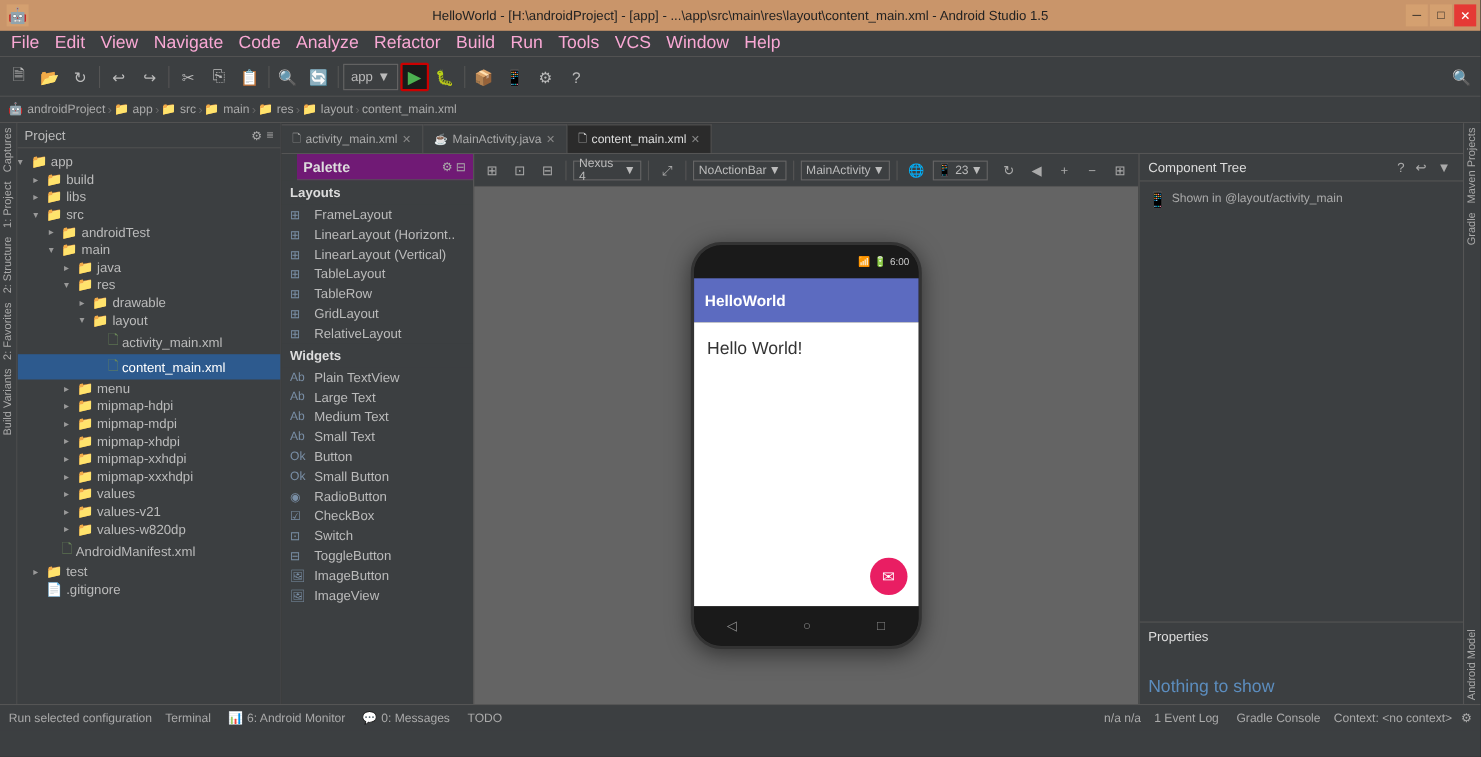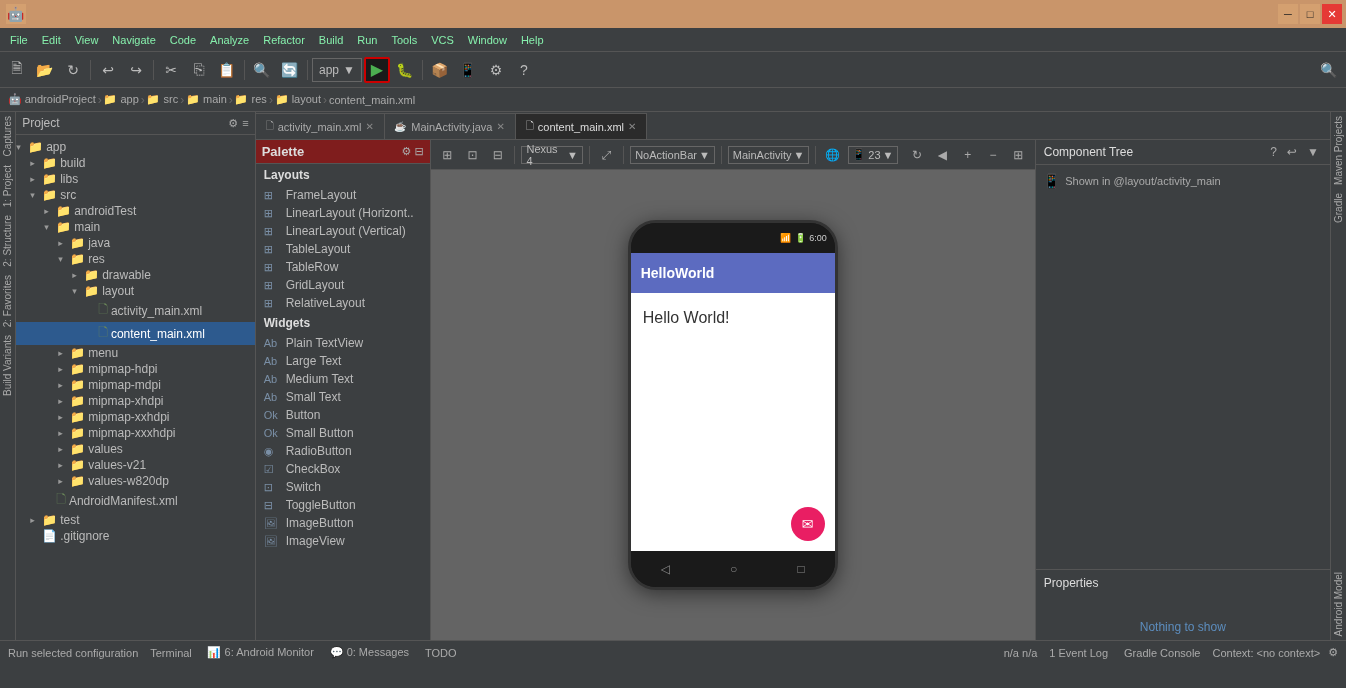--- a/index.html
+++ b/index.html
@@ -8,21 +8,21 @@
     
     #title-bar { background: #c9956a; height: 28px; display: flex; align-items: center; justify-content: center; position: relative; }
     #title-bar .title-text { font-size: 12px; color: #222; }
     #title-bar .win-controls { position: absolute; right: 4px; top: 4px; display: flex; gap: 2px; }
     #title-bar .win-btn { width: 20px; height: 20px; display: flex; align-items: center; justify-content: center; font-size: 11px; cursor: pointer; color: #222; background: #d4a070; border: none; }
     #title-bar .win-btn.close { background: #e53935; color: white; }
     #title-bar .app-icon { position: absolute; left: 6px; top: 4px; width: 20px; height: 20px; background: #d4a070; display: flex; align-items: center; justify-content: center; font-size: 14px; }
 
     
     #menu-bar { background: #3c3f41; height: 24px; display: flex; align-items: center; padding: 0 4px; gap: 2px; border-bottom: 1px solid #555; }
-    #menu-bar span { padding: 2px 6px; cursor: pointer; color: #86efac; font-size: 11px; }
+    #menu-bar span { padding: 2px 6px; cursor: pointer; color: #f9a8d4; font-size: 16px; }
 
     
     #toolbar { background: #3c3f41; height: 36px; display: flex; align-items: center; padding: 0 4px; gap: 2px; border-bottom: 1px solid #555; }
     .tb-btn { width: 26px; height: 26px; display: flex; align-items: center; justify-content: center; cursor: pointer; background: transparent; border: none; color: #bbbbbb; font-size: 14px; border-radius: 2px; }
     .tb-btn.run { background: #1a1a1a; border: 2px solid #cc0000; color: #4caf50; font-size: 16px; }
     .tb-sep { width: 1px; height: 20px; background: #555; margin: 0 2px; }
     .tb-app-box { background: #3c3f41; border: 1px solid #666; padding: 2px 6px; color: #bbbbbb; font-size: 12px; cursor: pointer; height: 24px; display: flex; align-items: center; gap: 4px; }
 
     
     #breadcrumb { background: #3c3f41; height: 24px; display: flex; align-items: center; padding: 0 8px; gap: 2px; border-bottom: 1px solid #555; }
@@ -55,21 +55,21 @@
     .ed-tab { padding: 4px 10px; font-size: 11px; color: #aaa; cursor: pointer; background: #3c3f41; border-top: 1px solid #555; border-right: 1px solid #555; display: flex; align-items: center; gap: 4px; height: 26px; }
     .ed-tab.active { background: #2b2b2b; color: #ddd; border-top: 1px solid #555; }
     .ed-tab .tab-close { font-size: 10px; color: #888; cursor: pointer; }
     .ed-tab .tab-icon { font-size: 10px; }
 
     
     #palette-design { display: flex; flex: 1; overflow: hidden; }
 
     
     #palette { width: 175px; background: #3c3f41; border-right: 1px solid #555; display: flex; flex-direction: column; }
-    #palette-header { padding: 4px 6px; display: flex; align-items: center; justify-content: space-between; border-bottom: 1px solid #555; background: #7f1d1d; }
+    #palette-header { padding: 4px 6px; display: flex; align-items: center; justify-content: space-between; border-bottom: 1px solid #555; background: #701a75; margin-left: 14px; }
     #palette-header .ph-label { font-size: 13px; font-weight: bold; color: #ddd; }
     .palette-section-title { font-size: 12px; font-weight: bold; color: #ddd; padding: 4px 8px; background: #3c3f41; }
     .palette-item { display: flex; align-items: center; gap: 4px; padding: 2px 8px; cursor: pointer; font-size: 12px; color: #bbb; }
     .palette-item .pi-icon { width: 18px; height: 14px; font-size: 11px; color: #7a8fa6; display: flex; align-items: center; }
 
     
     #design-area { flex: 1; background: #646464; display: flex; flex-direction: column; overflow: hidden; }
     #design-toolbar { background: #3c3f41; height: 30px; display: flex; align-items: center; padding: 0 6px; gap: 4px; border-bottom: 1px solid #555; }
     .dt-btn { width: 22px; height: 22px; display: flex; align-items: center; justify-content: center; cursor: pointer; background: transparent; border: none; color: #aaa; font-size: 12px; }
     .dt-dropdown { background: #3c3f41; border: 1px solid #666; padding: 2px 4px; color: #bbb; font-size: 11px; cursor: pointer; height: 18px; display: flex; align-items: center; gap: 2px; }
@@ -91,21 +91,21 @@
     #comp-tree { width: 295px; background: #3c3f41; border-left: 1px solid #555; display: flex; flex-direction: column; }
     #comp-tree-header { padding: 4px 8px; border-bottom: 1px solid #555; display: flex; align-items: center; justify-content: space-between; }
     #comp-tree-header .cth-label { font-size: 12px; color: #ddd; }
     .ct-content { flex: 1; padding: 8px; font-size: 11px; color: #aaa; }
     .ct-shown-in { display: flex; align-items: center; gap: 4px; }
     .ct-icon { font-size: 14px; }
 
     
     #properties-panel { padding: 6px 8px; border-top: 1px solid #555; }
     #properties-panel .prop-title { font-size: 12px; color: #ddd; margin-bottom: 8px; }
-    .prop-nothing { font-size: 12px; color: #5c8dbe; text-align: center; margin-top: 30px; }
+    .prop-nothing { font-size: 16px; color: #5c8dbe; margin-top: 30px; }
 
     
     #right-strip { width: 22px; background: #3c3f41; display: flex; flex-direction: column; align-items: center; border-left: 1px solid #555; }
 
     
     #bottom-bar { height: 24px; background: #3c3f41; display: flex; align-items: center; border-top: 1px solid #555; padding: 0 6px; gap: 2px; }
     .design-tab { padding: 2px 10px; font-size: 12px; cursor: pointer; color: #aaa; height: 22px; display: flex; align-items: center; }
     .design-tab.active { border-bottom: 2px solid #2196F3; color: #ddd; }
 
     
@@ -115,20 +115,21 @@
     .status-btn { cursor: pointer; padding: 1px 4px; }
 
     .comp-tree-btns { display: flex; gap: 4px; }
     .comp-tree-btn { font-size: 12px; cursor: pointer; color: #aaa; padding: 1px 3px; }
   </style>
 </head>
 <body>
 
 <div id="title-bar">
   <span class="app-icon">🤖</span>
+  <span class="title-text">HelloWorld - [H:\androidProject] - [app] - ...\app\src\main\res\layout\content_main.xml - Android Studio 1.5</span>
   <div class="win-controls">
     <button class="win-btn">─</button>
     <button class="win-btn">□</button>
     <button class="win-btn close">✕</button>
   </div>
 </div>
 
 <div id="menu-bar">
     <span>File</span>
     <span>Edit</span>

